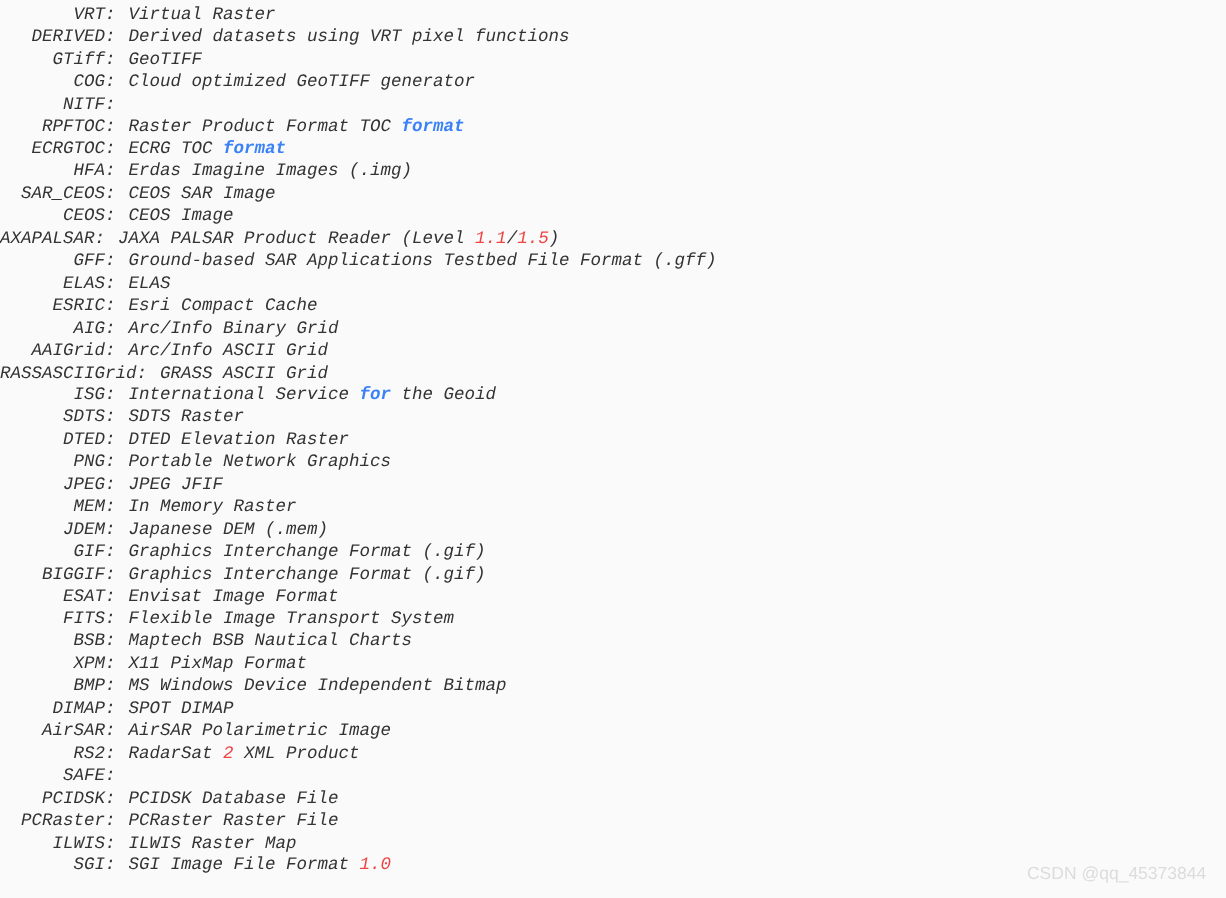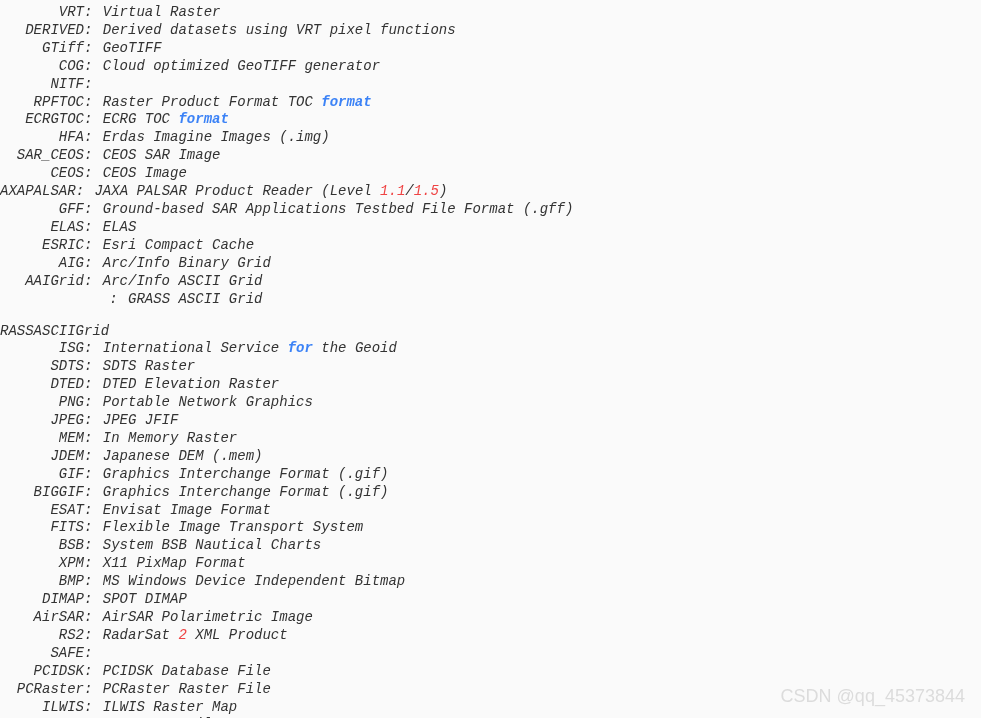--- a/index.html
+++ b/index.html
@@ -42,21 +42,21 @@
     .kw {
       color: #3b82f6;
       font-weight: bold;
     }
     .watermark {
       position: absolute;
       bottom: 10px;
       right: 16px;
       color: #dcdcdc;
       font-family: Arial, sans-serif;
-      font-size: 18px;
+      font-size: 14px;
       pointer-events: none;
     }
   </style>
 </head>
 <body>
 
 <div id="list">
     <div class="line"><span class="key">VRT</span><span class="colon">: </span><span class="desc"><span>Virtual Raster</span></span></div>
     <div class="line"><span class="key">DERIVED</span><span class="colon">: </span><span class="desc"><span>Derived datasets using VRT pixel functions</span></span></div>
     <div class="line"><span class="key">GTiff</span><span class="colon">: </span><span class="desc"><span>GeoTIFF</span></span></div>
@@ -66,33 +66,33 @@
     <div class="line"><span class="key">ECRGTOC</span><span class="colon">: </span><span class="desc"><span>ECRG TOC </span><span class="kw">format</span></span></div>
     <div class="line"><span class="key">HFA</span><span class="colon">: </span><span class="desc"><span>Erdas Imagine Images (.img)</span></span></div>
     <div class="line"><span class="key">SAR_CEOS</span><span class="colon">: </span><span class="desc"><span>CEOS SAR Image</span></span></div>
     <div class="line"><span class="key">CEOS</span><span class="colon">: </span><span class="desc"><span>CEOS Image</span></span></div>
     <div class="line"><span class="key" style="min-width: 0px; text-align: left; padding-left: 0px;">AXAPALSAR</span><span class="colon">: </span><span class="desc"><span>JAXA PALSAR Product Reader (Level </span><span class="num">1.1</span><span>/</span><span class="num">1.5</span><span>)</span></span></div>
     <div class="line"><span class="key">GFF</span><span class="colon">: </span><span class="desc"><span>Ground-based SAR Applications Testbed File Format (.gff)</span></span></div>
     <div class="line"><span class="key">ELAS</span><span class="colon">: </span><span class="desc"><span>ELAS</span></span></div>
     <div class="line"><span class="key">ESRIC</span><span class="colon">: </span><span class="desc"><span>Esri Compact Cache</span></span></div>
     <div class="line"><span class="key">AIG</span><span class="colon">: </span><span class="desc"><span>Arc/Info Binary Grid</span></span></div>
     <div class="line"><span class="key">AAIGrid</span><span class="colon">: </span><span class="desc"><span>Arc/Info ASCII Grid</span></span></div>
-    <div class="line"><span class="key" style="min-width: 0px; text-align: left; padding-left: 0px; margin-top: 32px;">RASSASCIIGrid</span><span class="colon">: </span><span class="desc"><span>GRASS ASCII Grid</span></span></div>
+    <div class="line"><span class="key" style="min-width: 0px; text-align: left; padding-left: 0px;">RASSASCIIGrid</span><span class="colon">: </span><span class="desc"><span>GRASS ASCII Grid</span></span></div>
     <div class="line"><span class="key">ISG</span><span class="colon">: </span><span class="desc"><span>International Service </span><span class="kw">for</span><span> the Geoid</span></span></div>
     <div class="line"><span class="key">SDTS</span><span class="colon">: </span><span class="desc"><span>SDTS Raster</span></span></div>
     <div class="line"><span class="key">DTED</span><span class="colon">: </span><span class="desc"><span>DTED Elevation Raster</span></span></div>
     <div class="line"><span class="key">PNG</span><span class="colon">: </span><span class="desc"><span>Portable Network Graphics</span></span></div>
     <div class="line"><span class="key">JPEG</span><span class="colon">: </span><span class="desc"><span>JPEG JFIF</span></span></div>
     <div class="line"><span class="key">MEM</span><span class="colon">: </span><span class="desc"><span>In Memory Raster</span></span></div>
     <div class="line"><span class="key">JDEM</span><span class="colon">: </span><span class="desc"><span>Japanese DEM (.mem)</span></span></div>
     <div class="line"><span class="key">GIF</span><span class="colon">: </span><span class="desc"><span>Graphics Interchange Format (.gif)</span></span></div>
     <div class="line"><span class="key">BIGGIF</span><span class="colon">: </span><span class="desc"><span>Graphics Interchange Format (.gif)</span></span></div>
     <div class="line"><span class="key">ESAT</span><span class="colon">: </span><span class="desc"><span>Envisat Image Format</span></span></div>
     <div class="line"><span class="key">FITS</span><span class="colon">: </span><span class="desc"><span>Flexible Image Transport System</span></span></div>
-    <div class="line"><span class="key">BSB</span><span class="colon">: </span><span class="desc"><span>System BSB Nautical Charts</span></span></div>
+    <div class="line"><span class="key">BSB</span><span class="colon">: </span><span class="desc"><span>Maptech BSB Nautical Charts</span></span></div>
     <div class="line"><span class="key">XPM</span><span class="colon">: </span><span class="desc"><span>X11 PixMap Format</span></span></div>
     <div class="line"><span class="key">BMP</span><span class="colon">: </span><span class="desc"><span>MS Windows Device Independent Bitmap</span></span></div>
     <div class="line"><span class="key">DIMAP</span><span class="colon">: </span><span class="desc"><span>SPOT DIMAP</span></span></div>
     <div class="line"><span class="key">AirSAR</span><span class="colon">: </span><span class="desc"><span>AirSAR Polarimetric Image</span></span></div>
     <div class="line"><span class="key">RS2</span><span class="colon">: </span><span class="desc"><span>RadarSat </span><span class="num">2</span><span> XML Product</span></span></div>
     <div class="line"><span class="key">SAFE</span><span class="colon">: </span></div>
     <div class="line"><span class="key">PCIDSK</span><span class="colon">: </span><span class="desc"><span>PCIDSK Database File</span></span></div>
     <div class="line"><span class="key">PCRaster</span><span class="colon">: </span><span class="desc"><span>PCRaster Raster File</span></span></div>
     <div class="line"><span class="key">ILWIS</span><span class="colon">: </span><span class="desc"><span>ILWIS Raster Map</span></span></div>
     <div class="line"><span class="key">SGI</span><span class="colon">: </span><span class="desc"><span>SGI Image File Format </span><span class="num">1.0</span></span></div>

